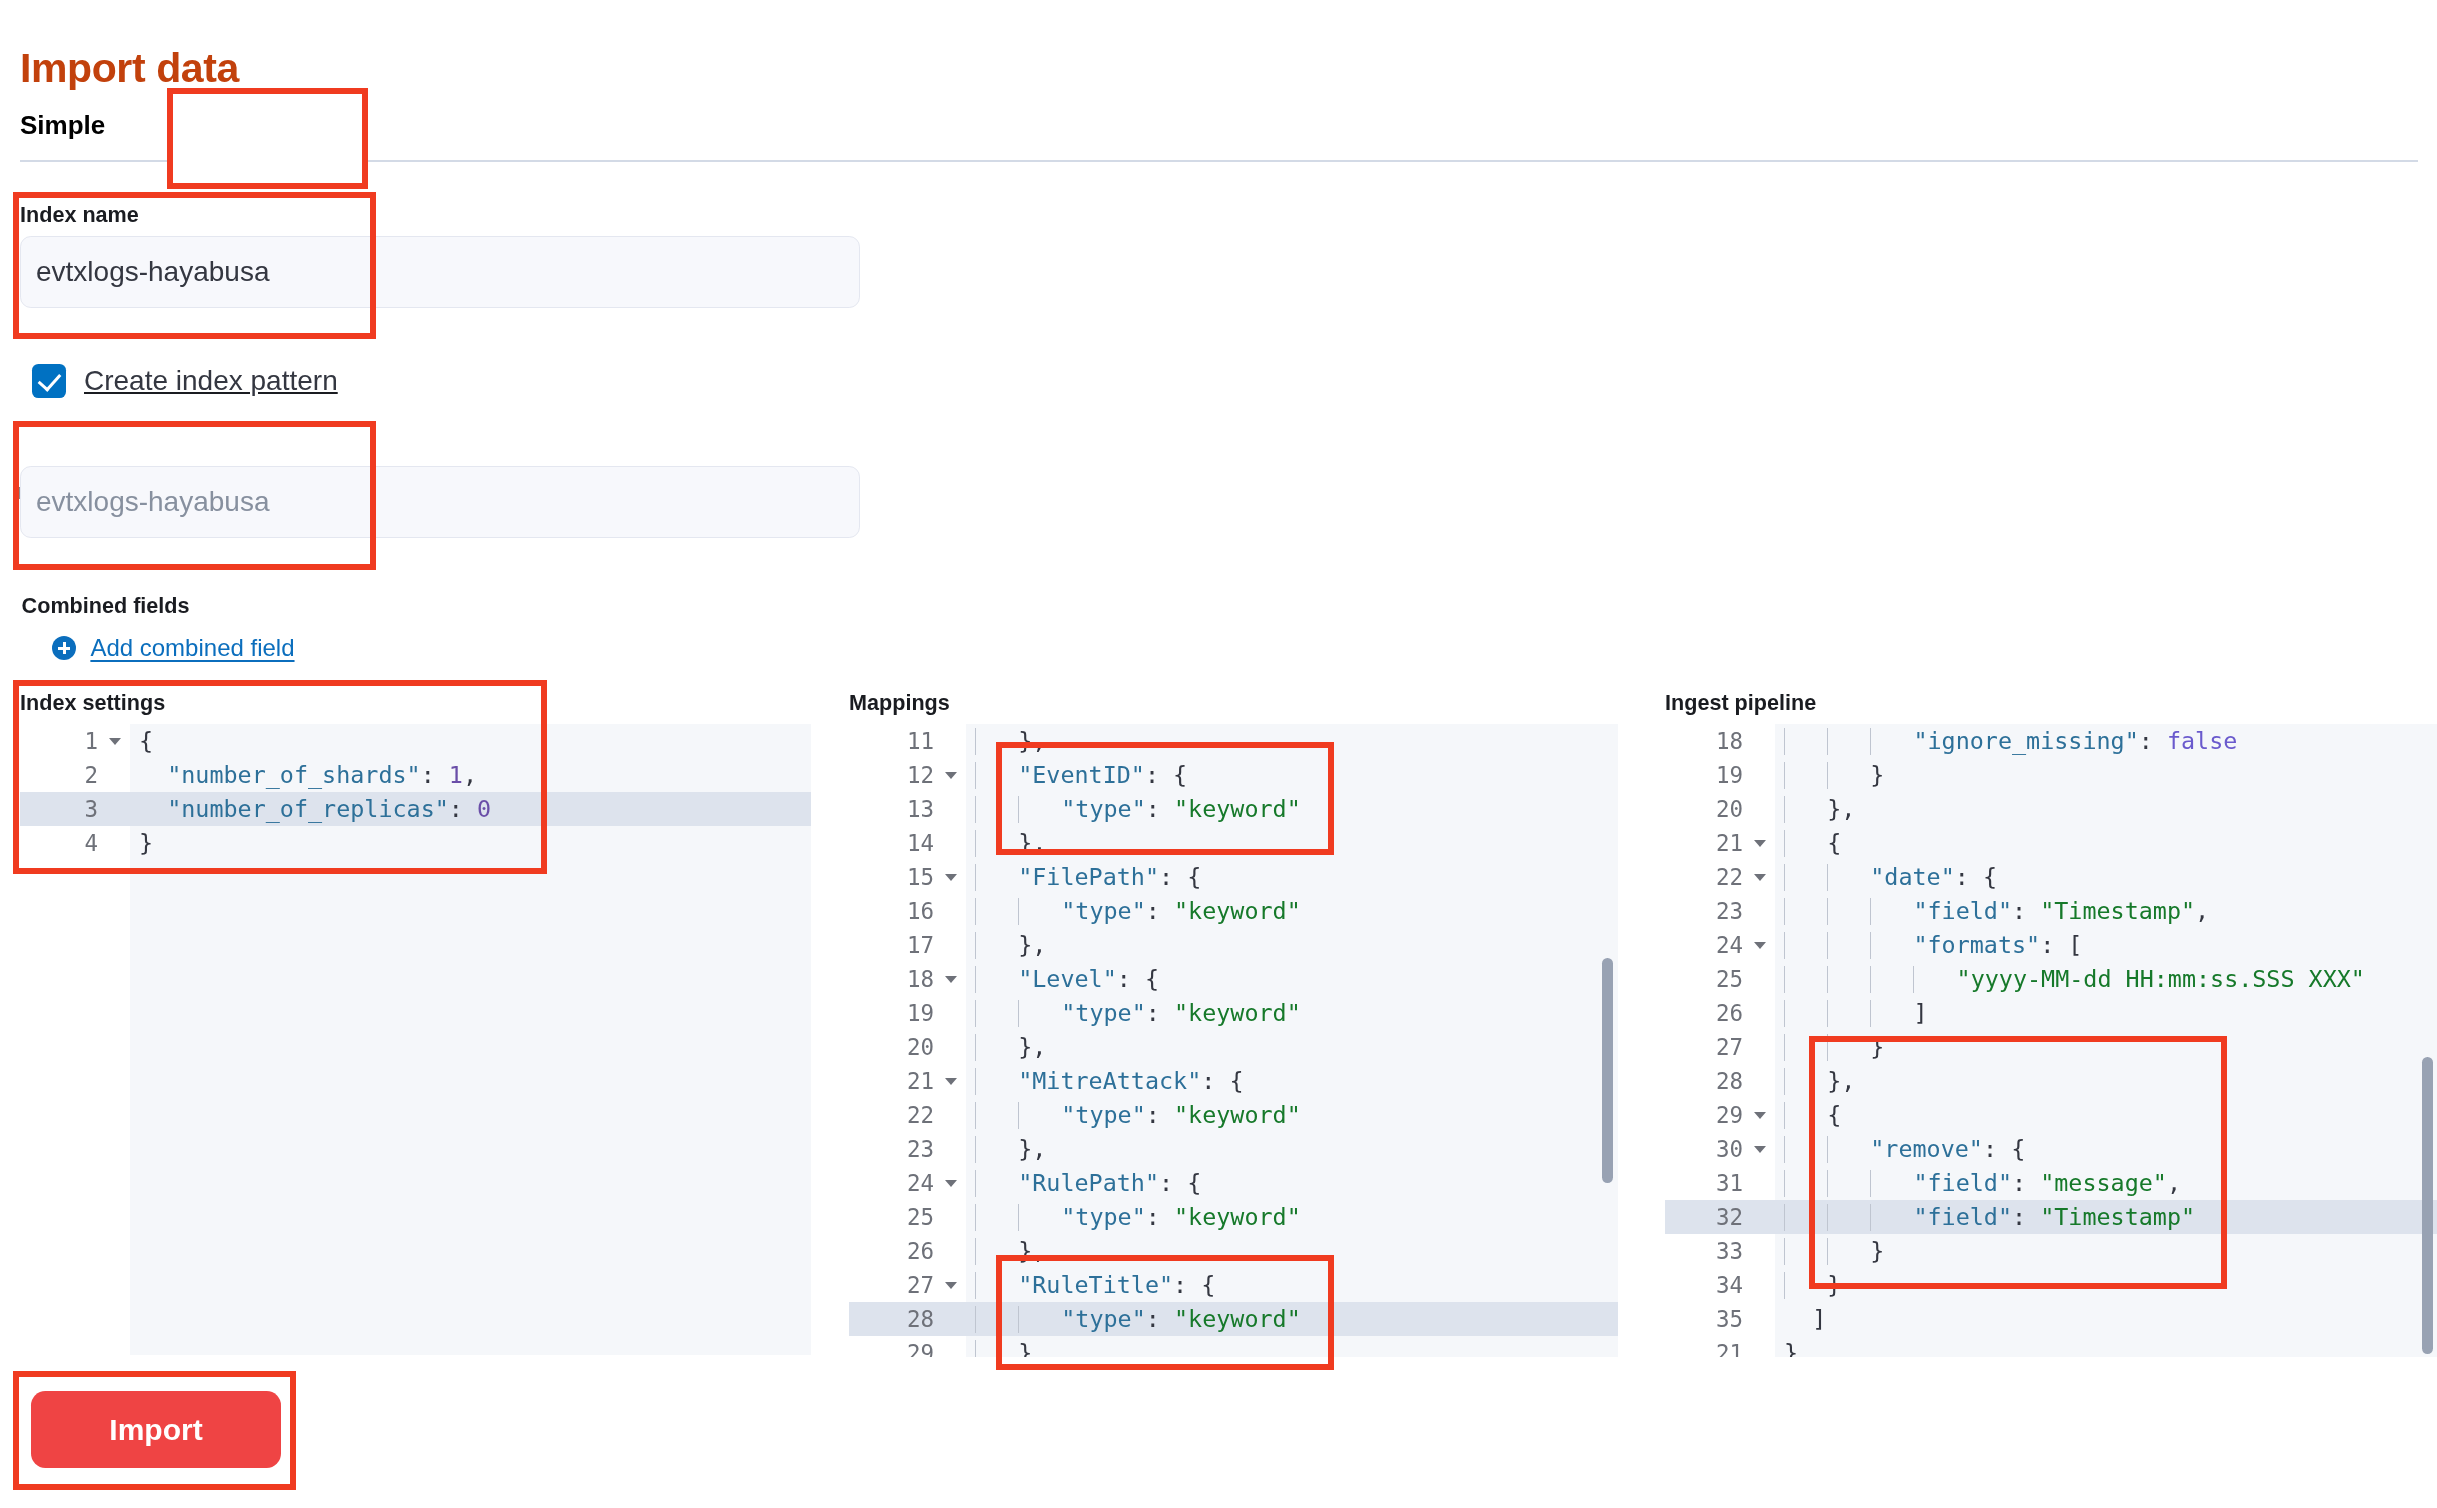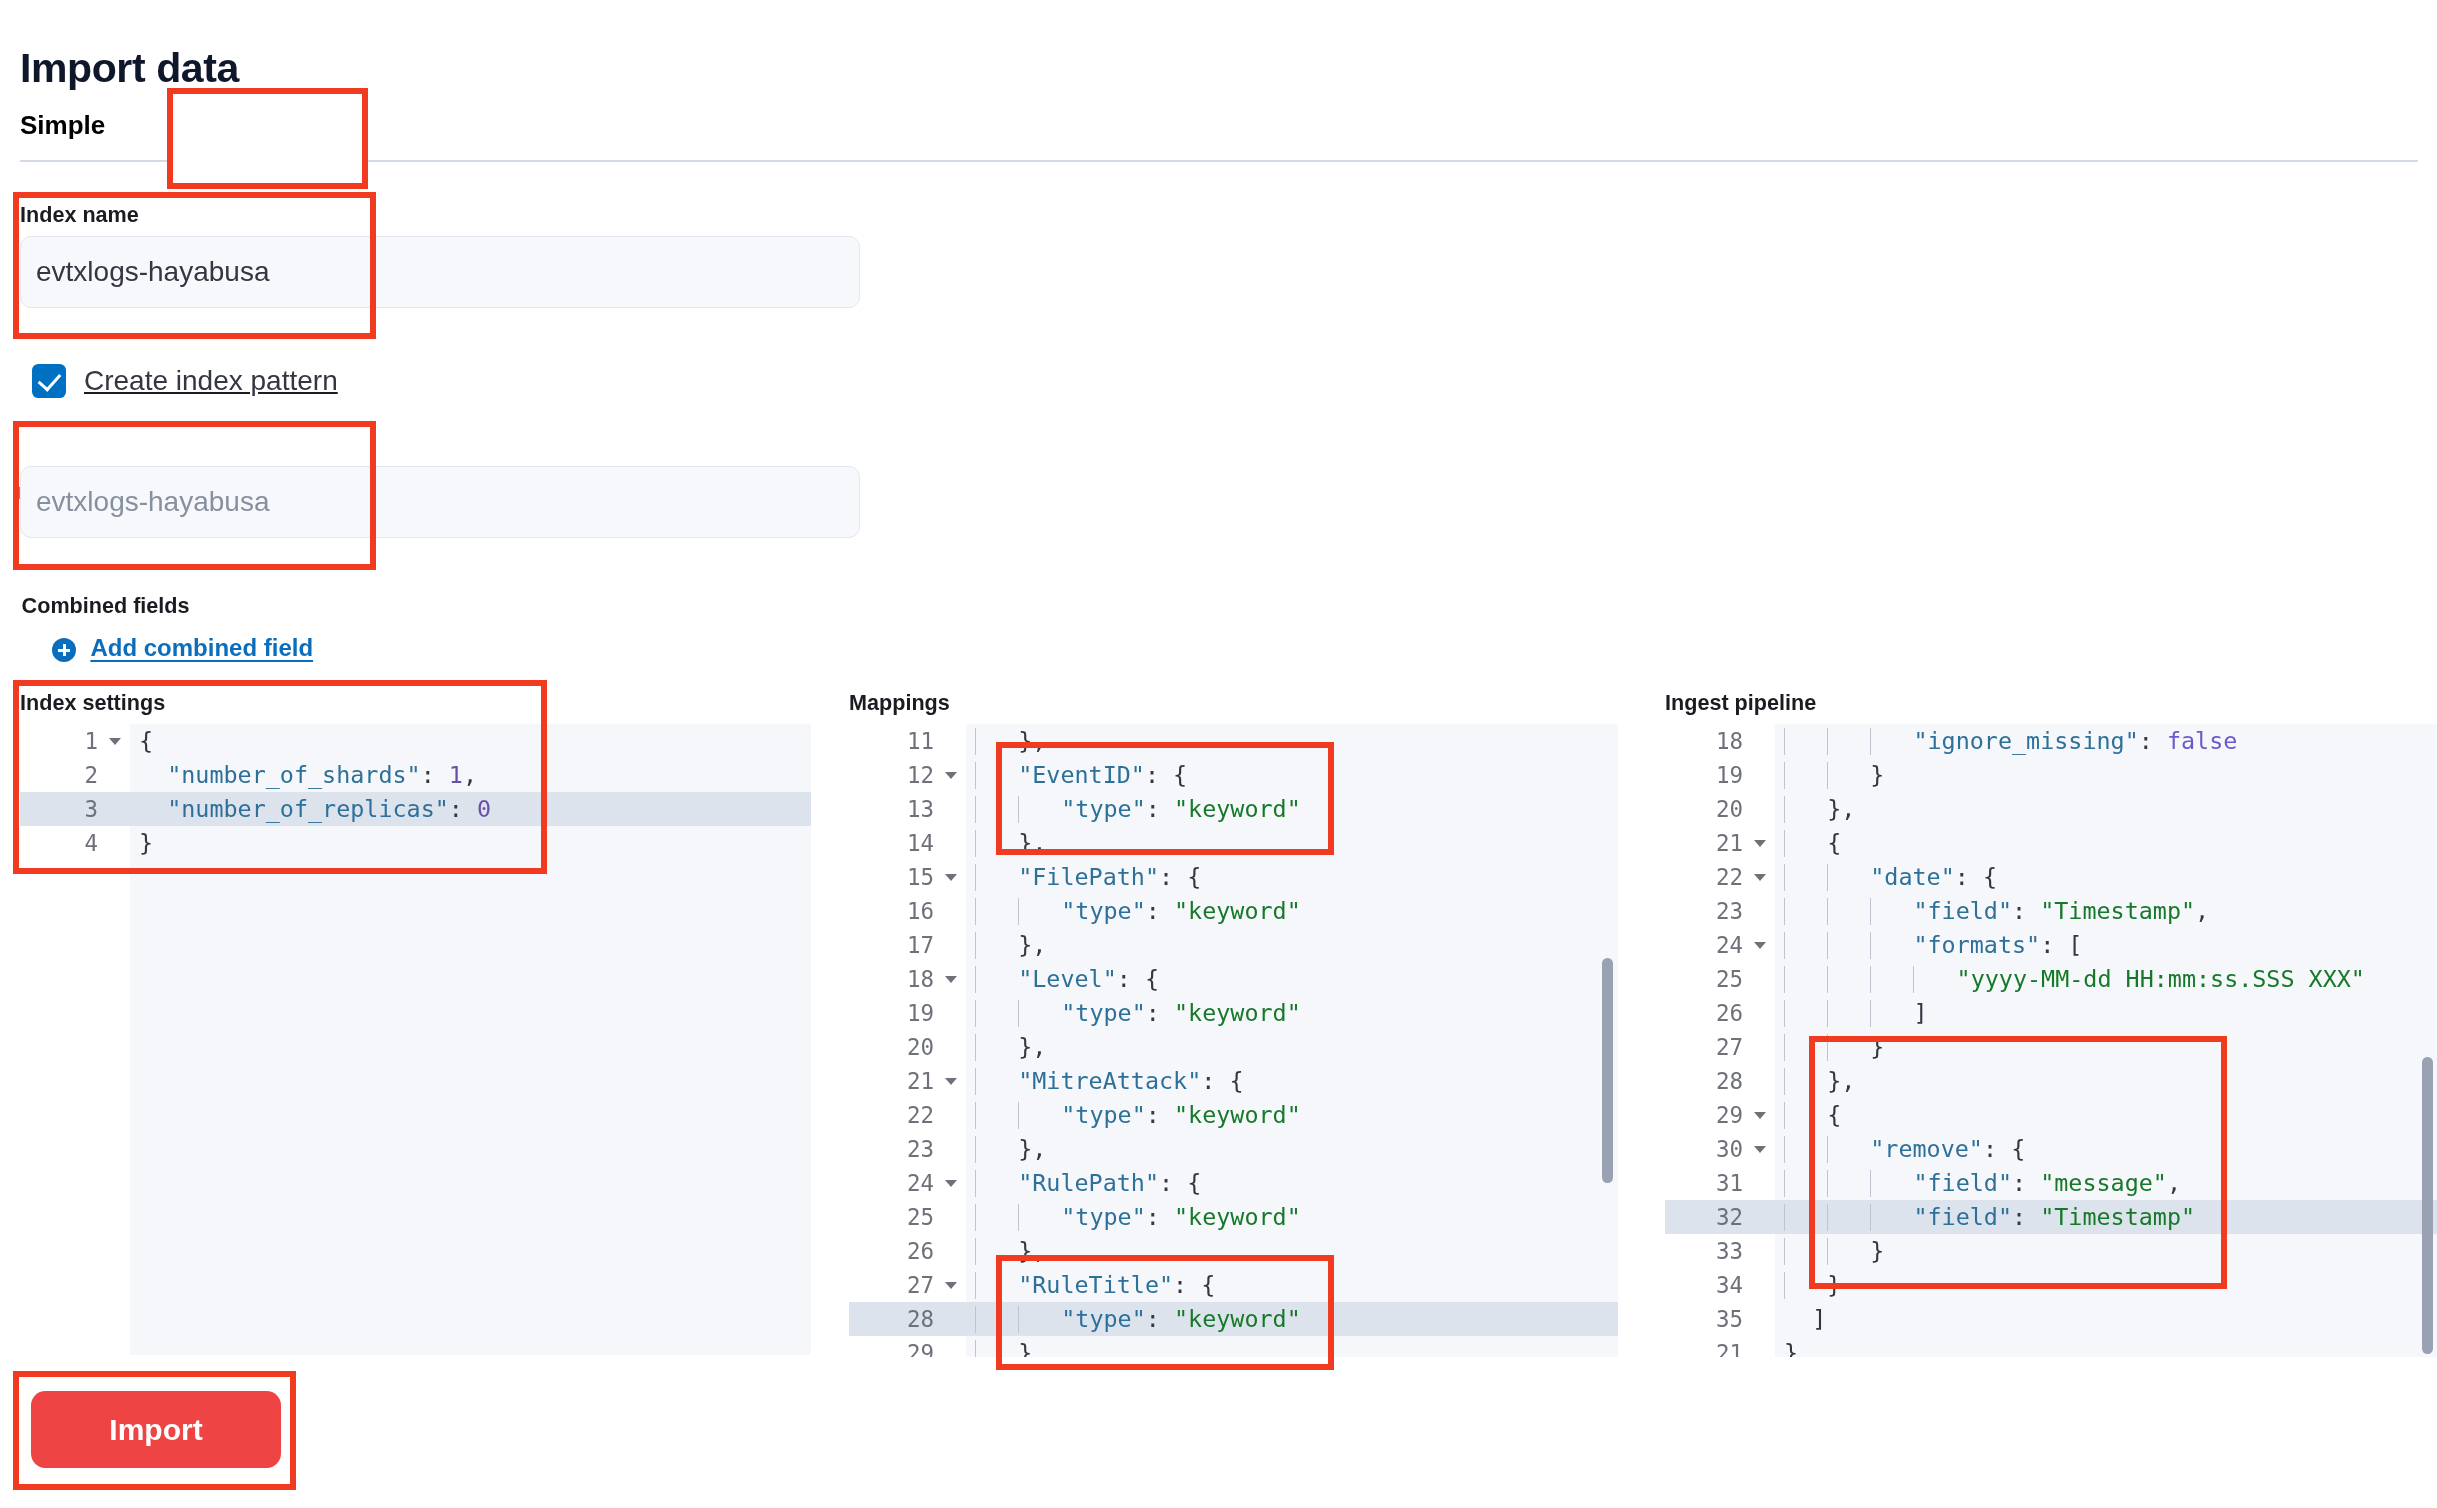--- a/index.html
+++ b/index.html
@@ -14,21 +14,21 @@
     overflow: hidden;
   }
 
   
   #page-title {
     position: absolute;
     left: 20px; top: 18px;
     font-size: 41px;
     font-weight: bold;
     letter-spacing: -0.4px;
-    color: #0f172a;
+    color: #c2410c;
   }
 
   
   #tabs {
     position: absolute;
     left: 20px; top: 90px;
     width: 2398px;
     height: 72px;
   }
   #tabs .tab-underline-track {
@@ -117,23 +117,22 @@
   #input-index-pattern-name { left: 20px; top: 466px; }
 
   #label-combined-fields {
     left: 21.6px; top: 593px;
     font-size: 21.6px;
   }
   #add-combined-field {
     position: absolute;
     left: 52px; top: 634px;
     display: flex;
-    align-items: flex-end;
+    align-items: center;
     cursor: pointer;
-    font-weight: bold;
   }
   #add-combined-plus-icon {
     width: 24px; height: 24px;
     border-radius: 50%;
     background: #0b6ebd;
     position: relative;
     flex: 0 0 auto;
   }
   #add-combined-plus-icon::before,
   #add-combined-plus-icon::after {

